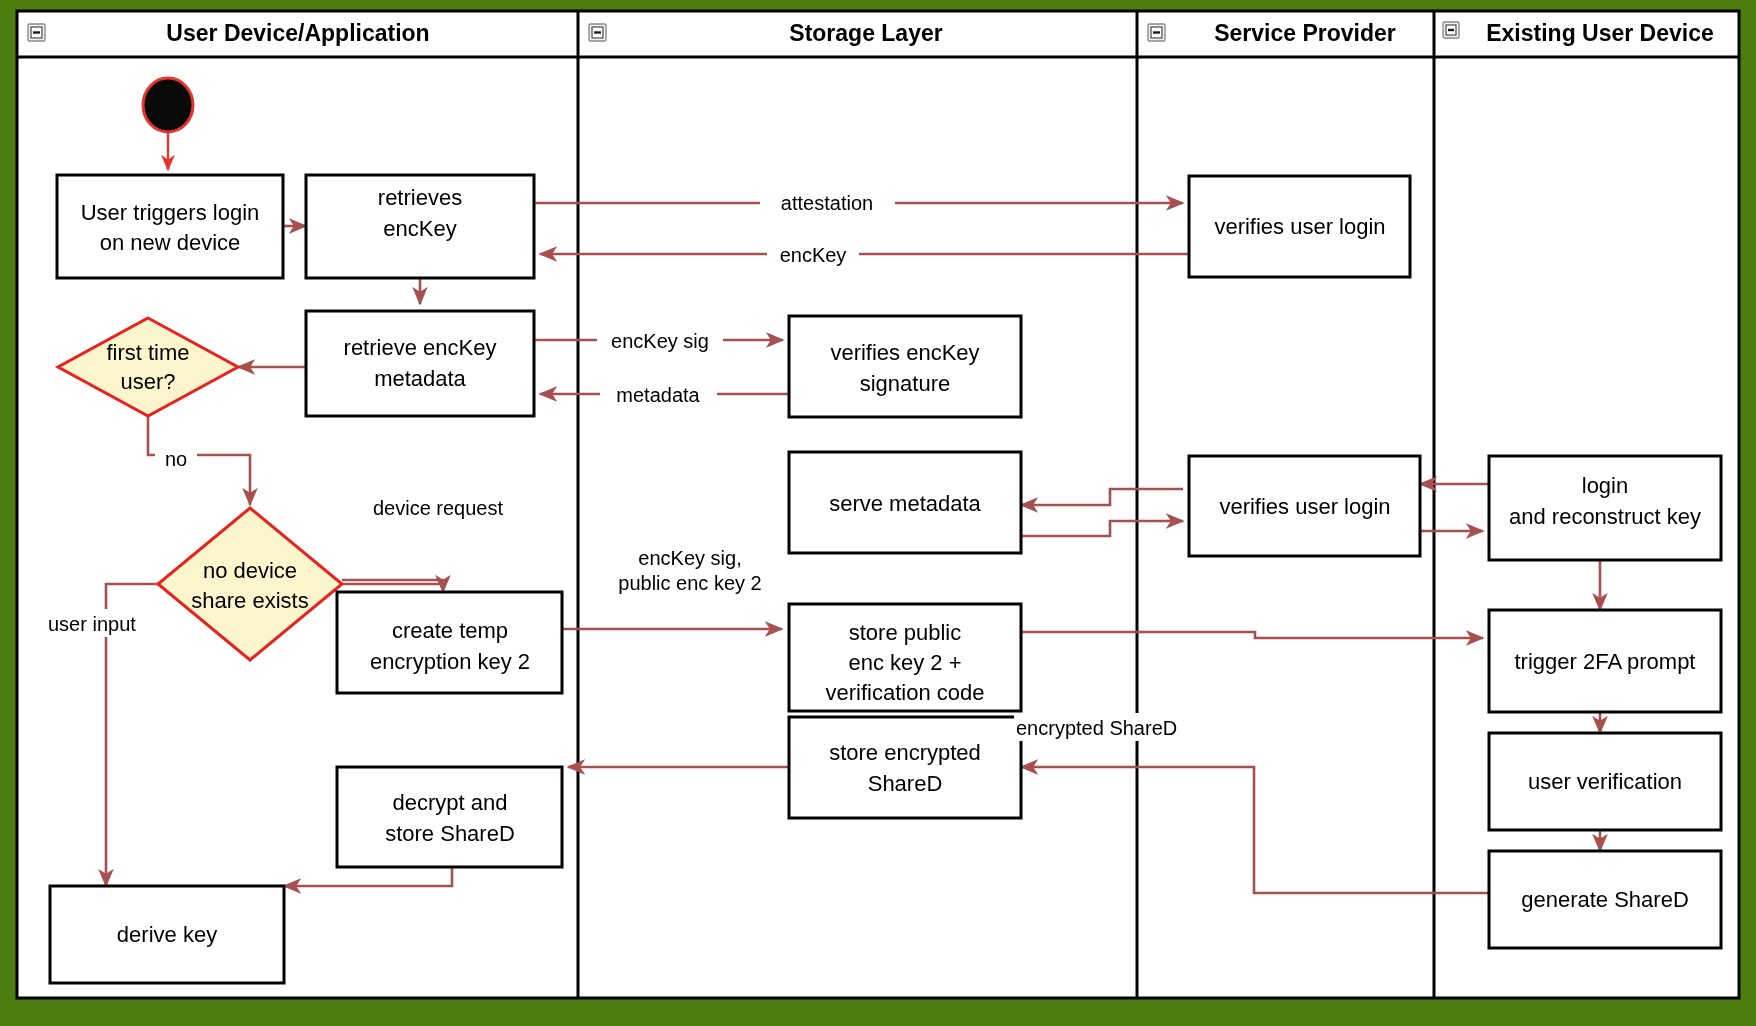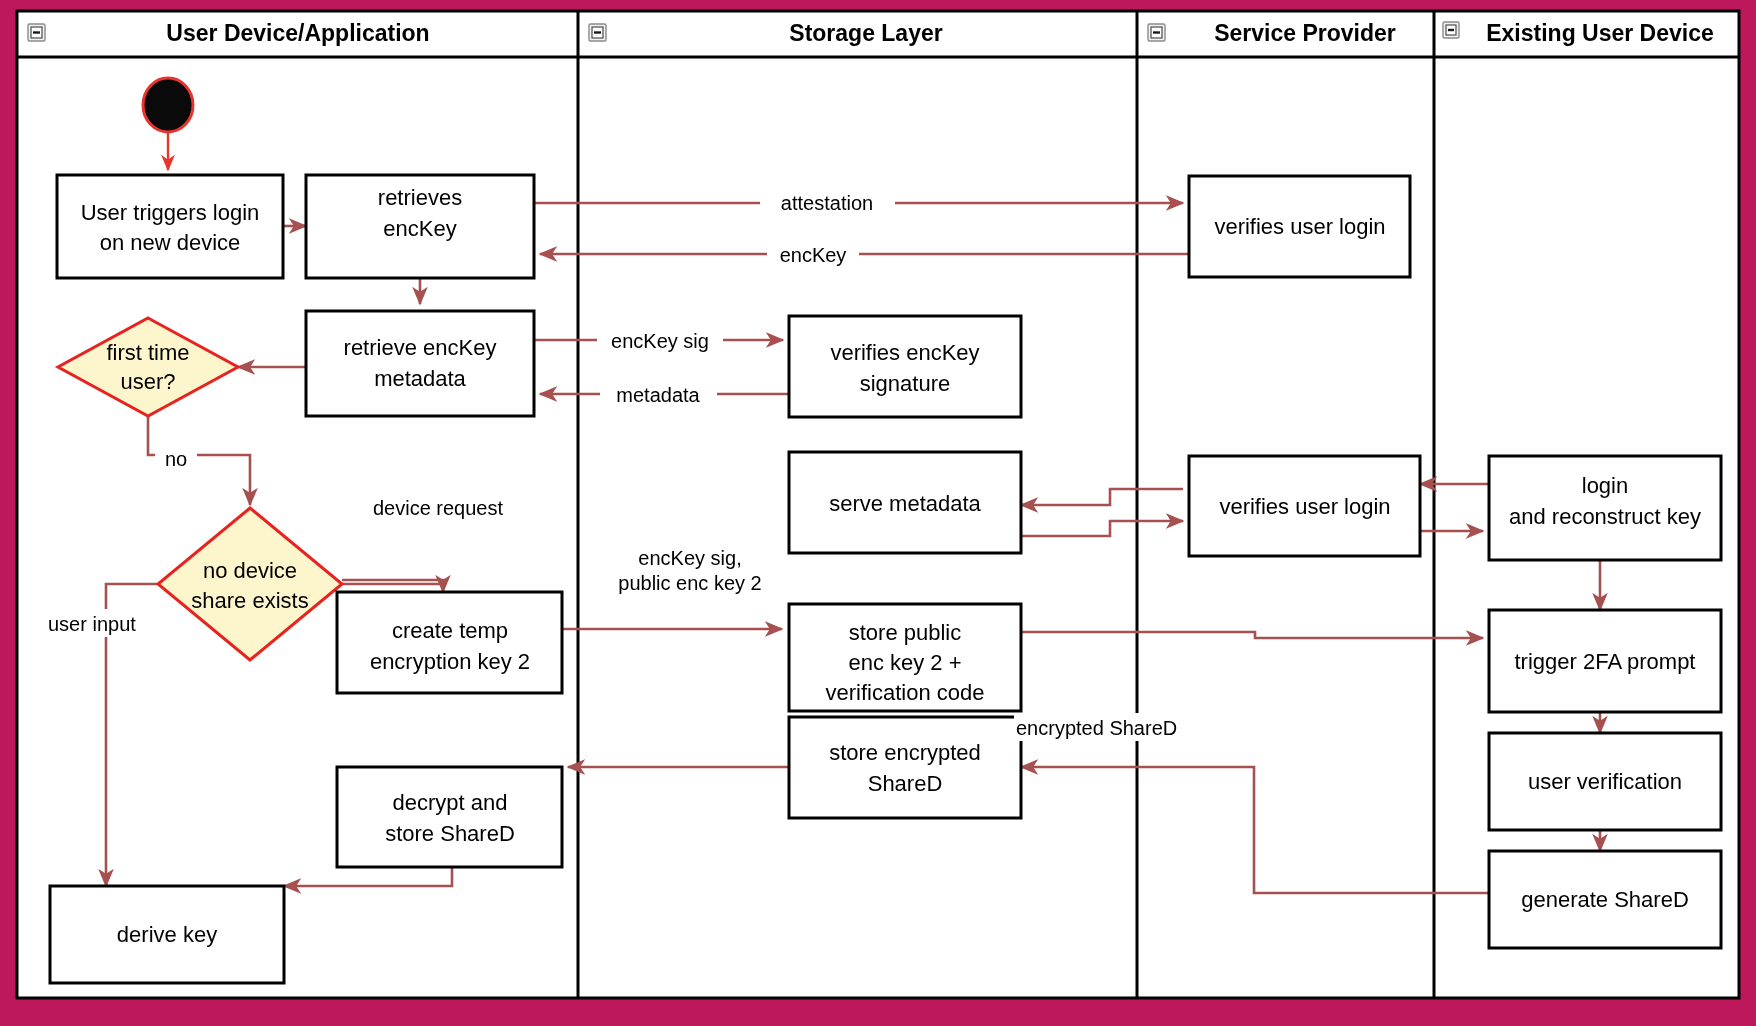--- a/index.html
+++ b/index.html
@@ -5,21 +5,21 @@
   html, body {
     margin: 0;
     padding: 0;
     background: #ffffff;
     font-family: "Liberation Sans", sans-serif;
   }
   #stage {
     position: relative;
     width: 1756px;
     height: 1026px;
-    background: #be185d;
+    background: #4d7c0f;
     overflow: hidden;
   }
   svg#diagram {
     position: absolute;
     left: 0;
     top: 0;
     width: 1756px;
     height: 1026px;
     display: block;
   }

